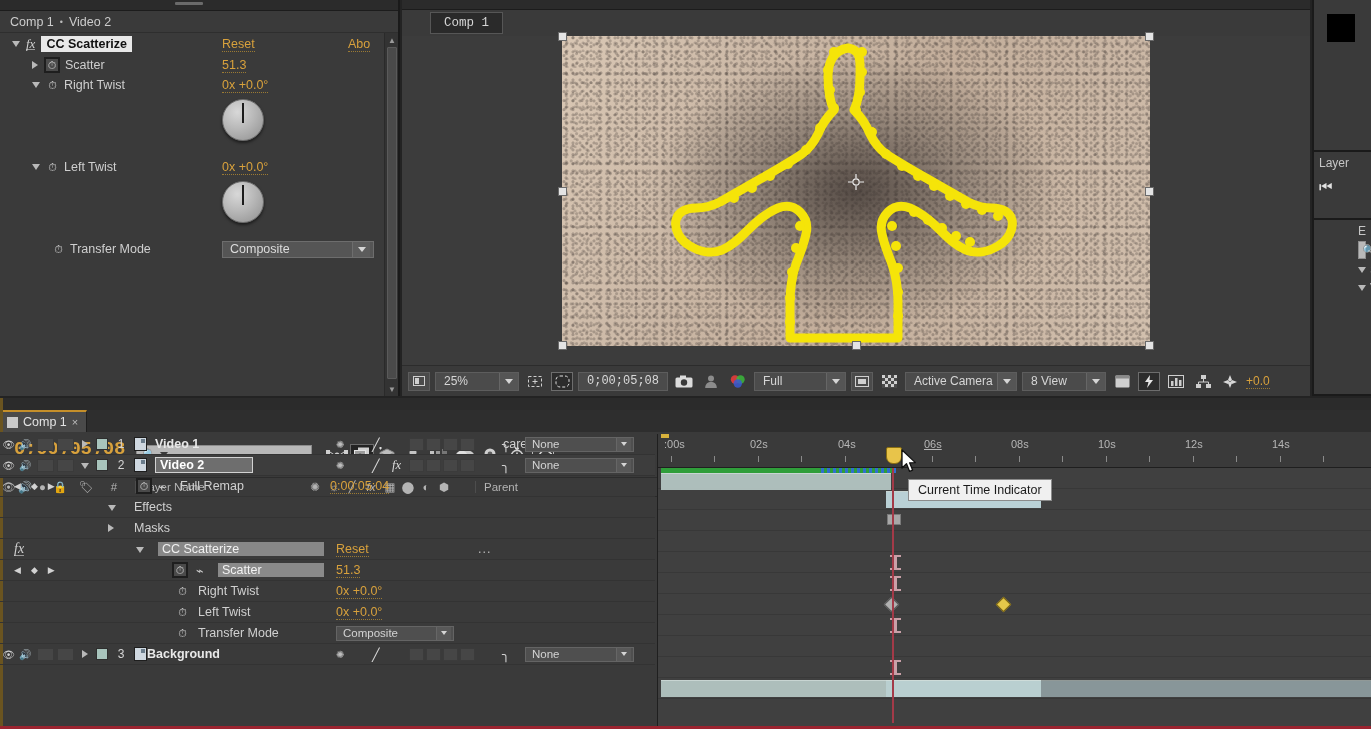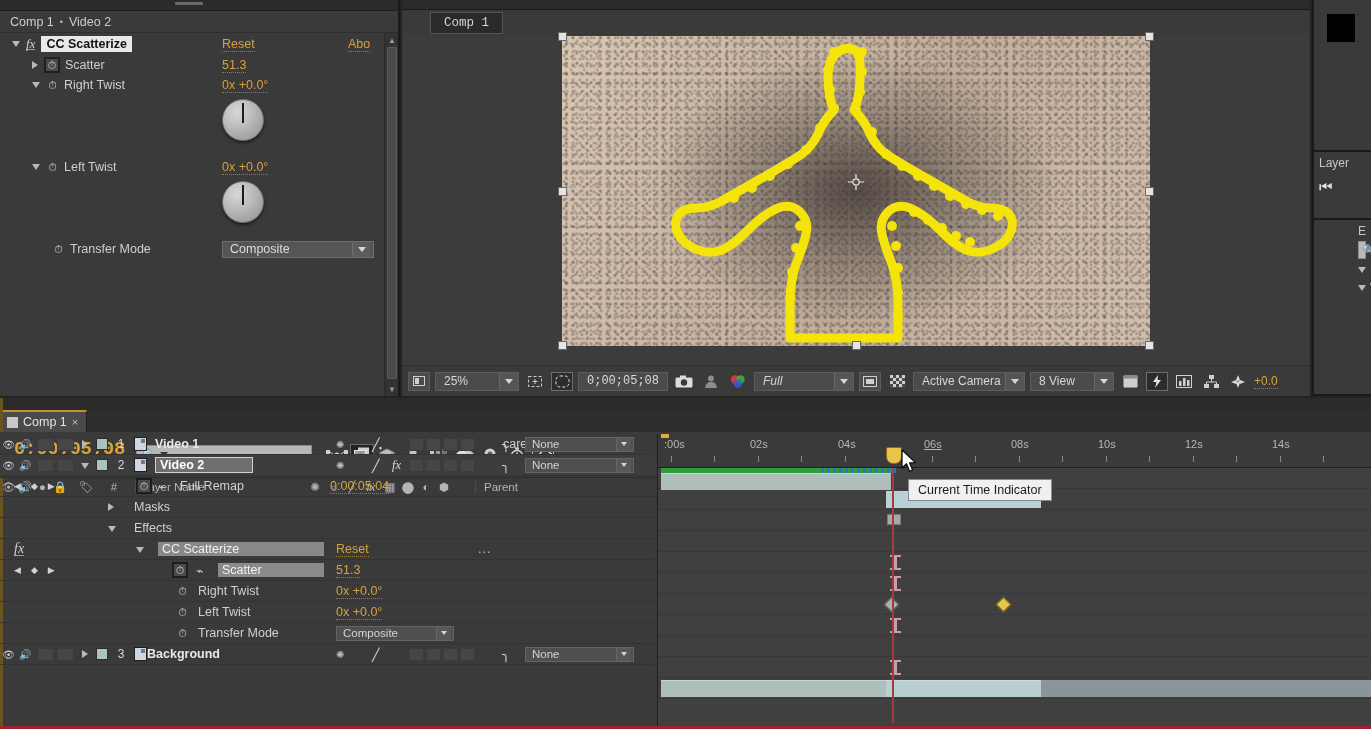--- a/index.html
+++ b/index.html
@@ -450,21 +450,21 @@
           <path d="M1.2 13 C1.2 8.6 4 7 7 7 C10 7 12.8 8.6 12.8 13 Z" fill="#8c8c8c"></path>
         </svg>
     </div>
     <div class="tb-btn tb-flat">
       <svg width="18" height="14" viewBox="0 0 18 14">
           <circle cx="6" cy="5.5" r="4.2" fill="#d23b3b"></circle>
           <circle cx="11.5" cy="5.5" r="4.2" fill="#3bb83b" opacity=".85"></circle>
           <circle cx="8.8" cy="9.5" r="4.2" fill="#3b5bd2" opacity=".85"></circle>
         </svg>
     </div>
-    <div class="tb-select" style="width:100px;font-style:italic;">
+    <div class="tb-select" style="width:92px;">
       <span>Full</span>
       <span class="dd-arrow">
           <i class="dd-caret"></i>
         </span>
     </div>
     <div class="tb-btn">
       <svg width="14" height="11" viewBox="0 0 14 11">
           <rect x="0.5" y="0.5" width="13" height="10" fill="none" stroke="#cfcfcf"></rect>
           <rect x="3" y="3" width="8" height="5" fill="#cfcfcf"></rect>
         </svg>
@@ -736,27 +736,27 @@
         <span>◆</span>
         <span>▶</span>
       </span>
       <span class="stopwatch boxed" style="position:absolute;left:136px;">⏱</span>
       <span style="position:absolute;left:158px;color:#cccccc;">⌁</span>
       <span class="prop-row-label" style="position:absolute;left:180px;">Full Remap</span>
       <span class="tl-val" style="position:absolute;left:330px;">0:00:05:04</span>
     </div>
 
     <div class="tl-row" style="width:655px;">
+      <span style="position:absolute;left:108px;"><i class="tri down" style="display:inline-block;margin:0;"></i></span>
+      <span class="prop-row-label" style="position:absolute;left:134px;">Effects</span>
+    </div>
+
+    <div class="tl-row" style="width:655px;">
       <span style="position:absolute;left:108px;"><i class="tri right" style="display:inline-block;margin:0;"></i></span>
       <span class="prop-row-label" style="position:absolute;left:134px;">Masks</span>
-    </div>
-
-    <div class="tl-row" style="width:655px;">
-      <span style="position:absolute;left:108px;"><i class="tri down" style="display:inline-block;margin:0;"></i></span>
-      <span class="prop-row-label" style="position:absolute;left:134px;">Effects</span>
     </div>
 
     <div class="tl-row" style="width:655px;">
       <span style="position:absolute;left:14px;font-style:italic;font-family:'Liberation Serif',serif;font-size:14px;color:#d0d0d0;border-bottom:1px solid #999;line-height:12px;">fx</span>
       <span style="position:absolute;left:136px;"><i class="tri down" style="display:inline-block;margin:0;"></i></span>
       <span class="eff-name-hl" style="position:absolute;left:158px;width:166px;">CC Scatterize</span>
       <span class="tl-val" style="position:absolute;left:336px;">Reset</span>
       <span style="position:absolute;left:478px;color:#bbb;letter-spacing:1px;">...</span>
     </div>
 

